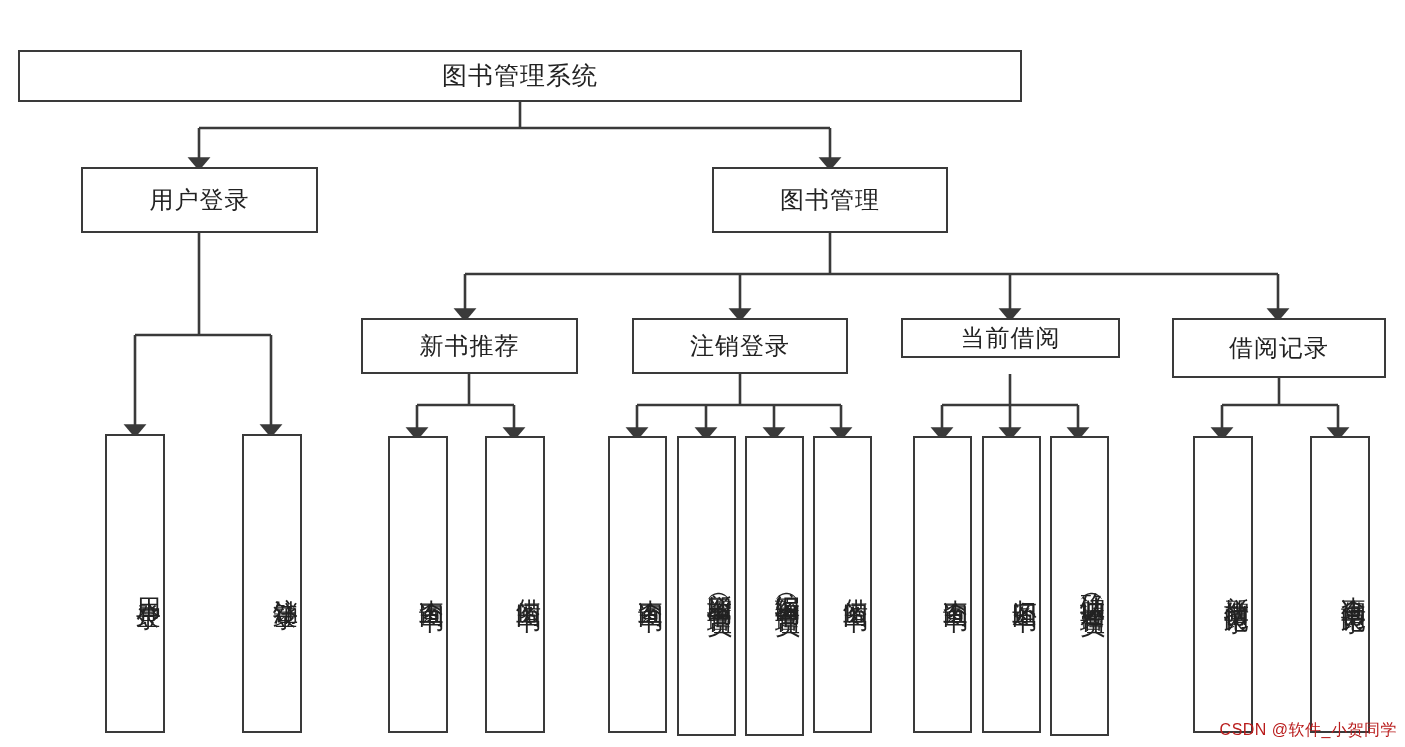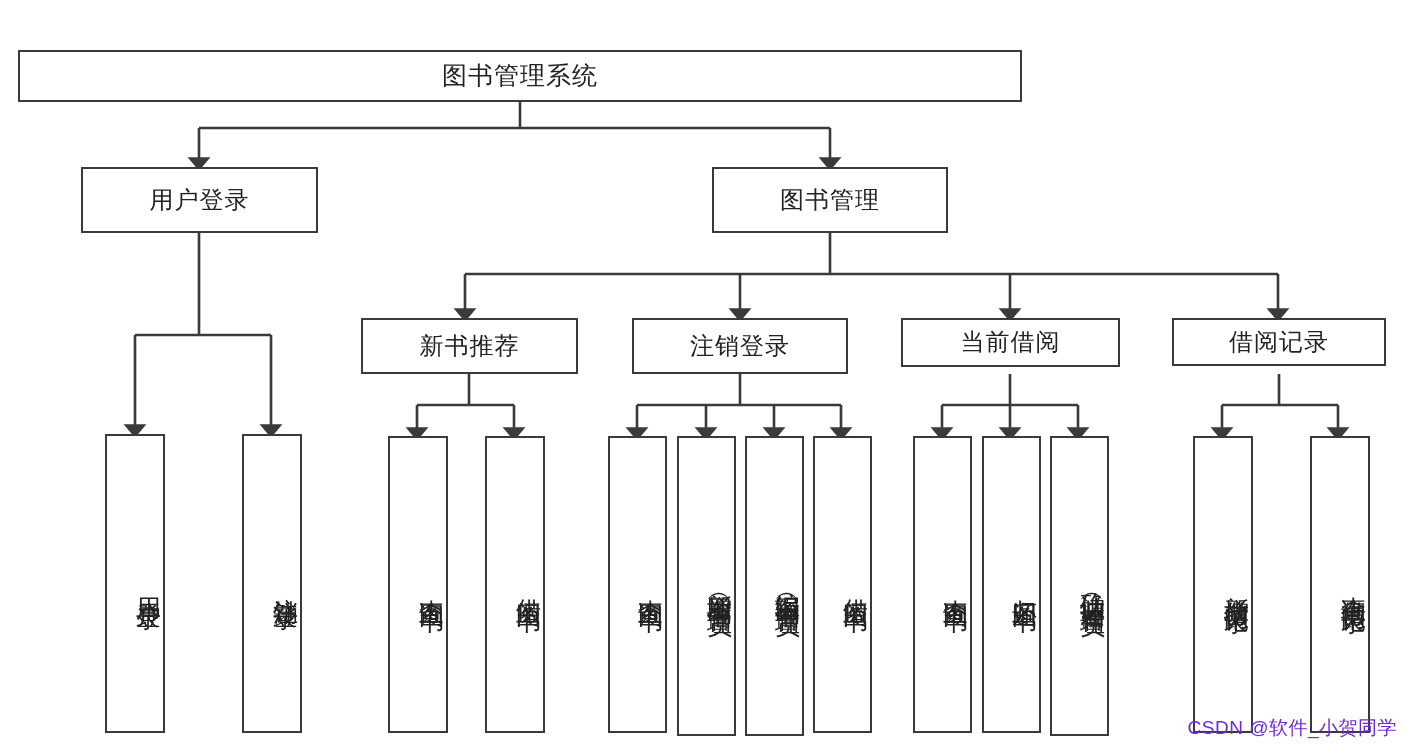--- a/index.html
+++ b/index.html
@@ -55,22 +55,22 @@
   }
   .node.v .txt {
     writing-mode: vertical-rl;
     text-orientation: upright;
     display: block;
   }
   .watermark {
     position: absolute;
     right: 8px;
     bottom: 6px;
-    font-size: 19px;
-    color: #6d28d9;
+    font-size: 16px;
+    color: #b91c1c;
     letter-spacing: 0.5px;
     white-space: nowrap;
   }
 </style>
 </head>
 <body>
 
 <div id="canvas">
 
   <svg class="wires" viewBox="0 0 1405 747">
@@ -135,24 +135,24 @@
   <div class="node h" style="left:361px; top:318px; width:217px; height:56px;">
     <span class="txt">新书推荐</span>
   </div>
 
   <div class="node h" style="left:712px; top:167px; width:236px; height:66px;">
     <span class="txt">图书管理</span>
   </div>
   <div class="node h" style="left:632px; top:318px; width:216px; height:56px;">
     <span class="txt">注销登录</span>
   </div>
-  <div class="node h" style="left:901px; top:318px; width:219px; height:49px;font-family:Liberation Serif, serif;">
+  <div class="node h" style="left:901px; top:318px; width:219px; height:40px;font-family:Liberation Serif, serif;">
     <span class="txt">当前借阅</span>
   </div>
-  <div class="node h" style="left:1172px; top:318px; width:214px; height:48px;">
+  <div class="node h" style="left:1172px; top:318px; width:214px; height:60px;">
     <span class="txt">借阅记录</span>
   </div>
 
   <div class="node v" style="left:105px; top:434px; width:60px; height:299px;">
     <span class="txt">用户登录</span>
   </div>
   <div class="node v" style="left:242px; top:434px; width:60px; height:299px;">
     <span class="txt">注销登录</span>
   </div>
 

